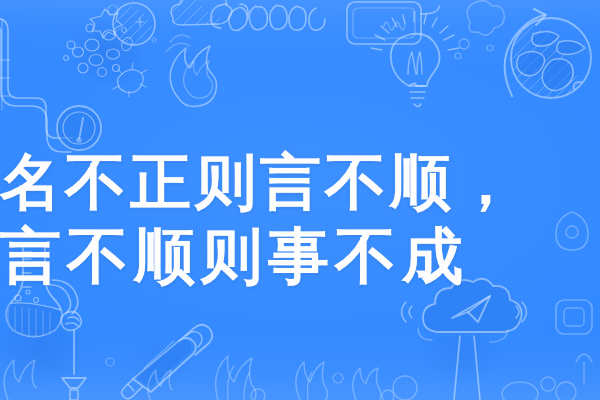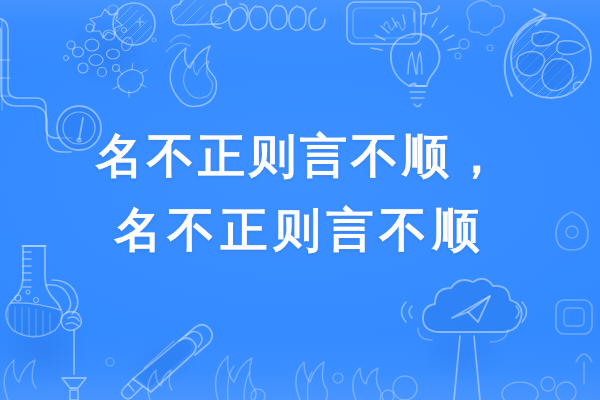--- a/index.html
+++ b/index.html
@@ -75,25 +75,24 @@
   .dfill-dark {
     fill: #2a7ef0;
     opacity: 0.55;
     stroke: none;
   }
   
   #quote {
     position: absolute;
     left: 0;
     right: 0;
-    top: 119px;
-    text-align: center;
+    top: 145px;
     color: #fdfdfe;
     font-weight: 700;
-    font-size: 47px;
+    font-size: 61px;
     line-height: 74px;
     letter-spacing: 4px;
     text-shadow:
       0 0 1px rgba(255,255,255,0.55),
       0 1px 3px rgba(25,85,175,0.30);
   }
   #quote .qline {
     display: block;
     white-space: nowrap;
   }
@@ -382,16 +381,16 @@
         <path class="dstroke-soft" stroke-width="1.4" d="M584 362 l0 22"></path>
         <circle class="dstroke-soft" stroke-width="1.3" cx="258" cy="396" r="7"></circle>
         <circle class="dstroke-soft" stroke-width="1.2" cx="338" cy="378" r="5"></circle>
         <circle class="dstroke-soft" stroke-width="1.2" cx="110" cy="362" r="4"></circle>
       </g>
     </svg>
   </div>
 
   <div id="quote">
     <span class="qline line1">名不正则言不顺，</span>
-    <span class="qline line2">名不正则言不顺</span>
+    <span class="qline line2">言不顺则事不成</span>
   </div>
 
 </div>
 
 </body></html>

